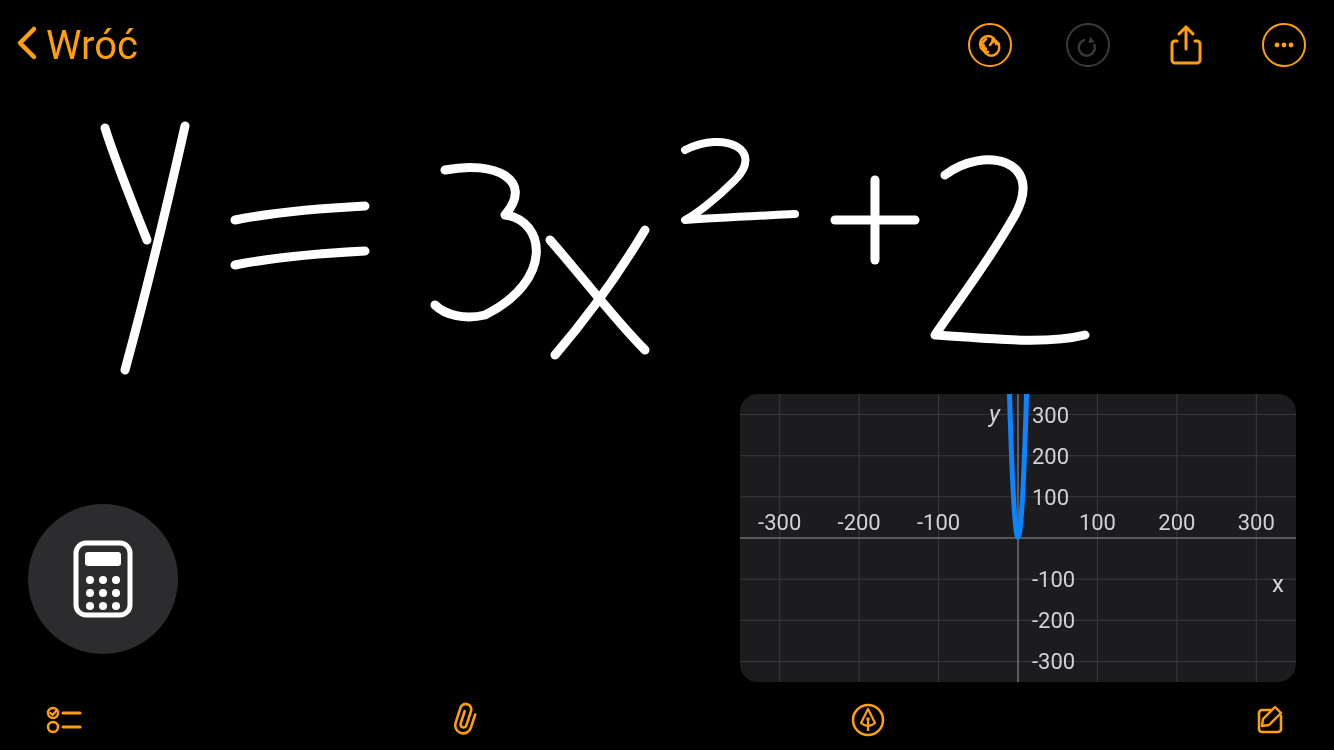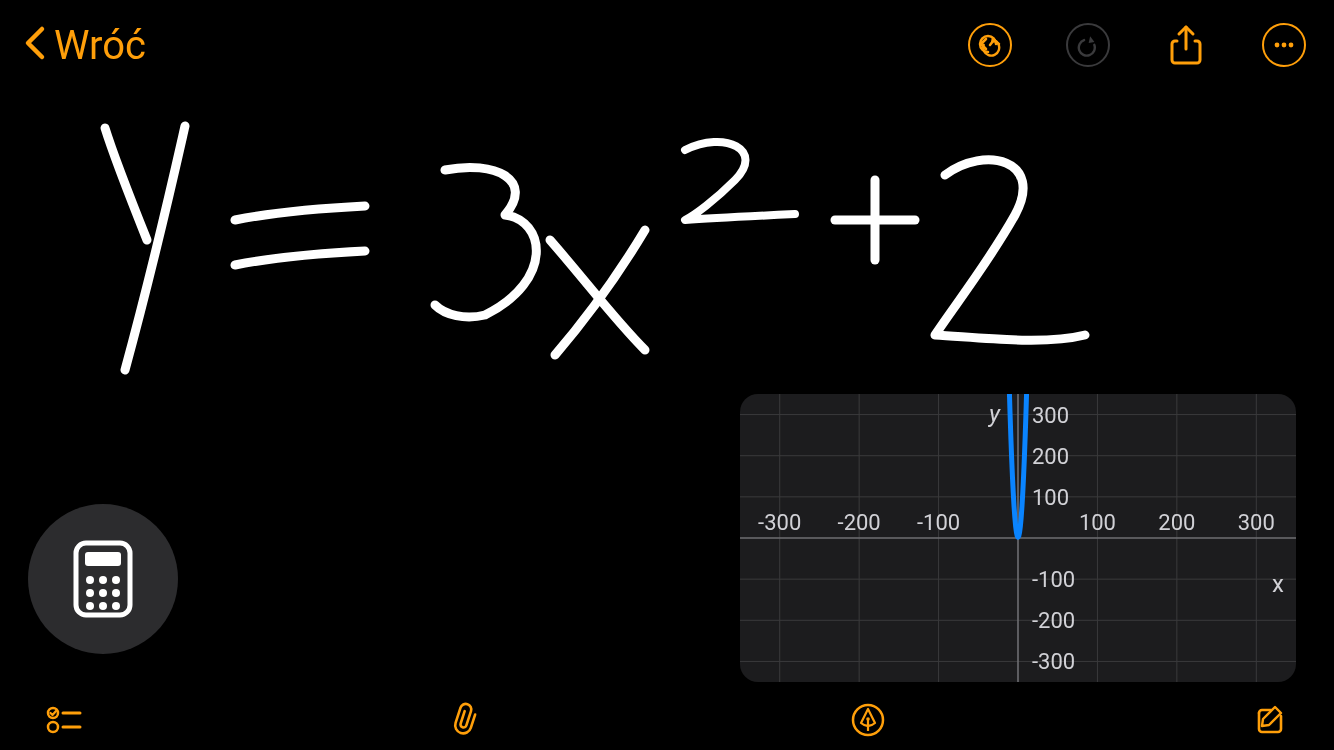--- a/index.html
+++ b/index.html
@@ -9,21 +9,21 @@
     background: #000;
     font-family: -apple-system, "SF Pro", "Segoe UI", Roboto, Helvetica, Arial, sans-serif;
     overflow: hidden;
     color: #fff;
     position: relative;
   }
 
   
   .navbar {
     position: absolute;
-    top: 0; left: 8px; right: 0;
+    top: 0; left: 0; right: 0;
     height: 90px;
     display: flex;
     align-items: center;
     justify-content: space-between;
     padding: 0 28px 0 12px;
   }
   .nav-left {
     display: flex;
     align-items: center;
     gap: 4px;

